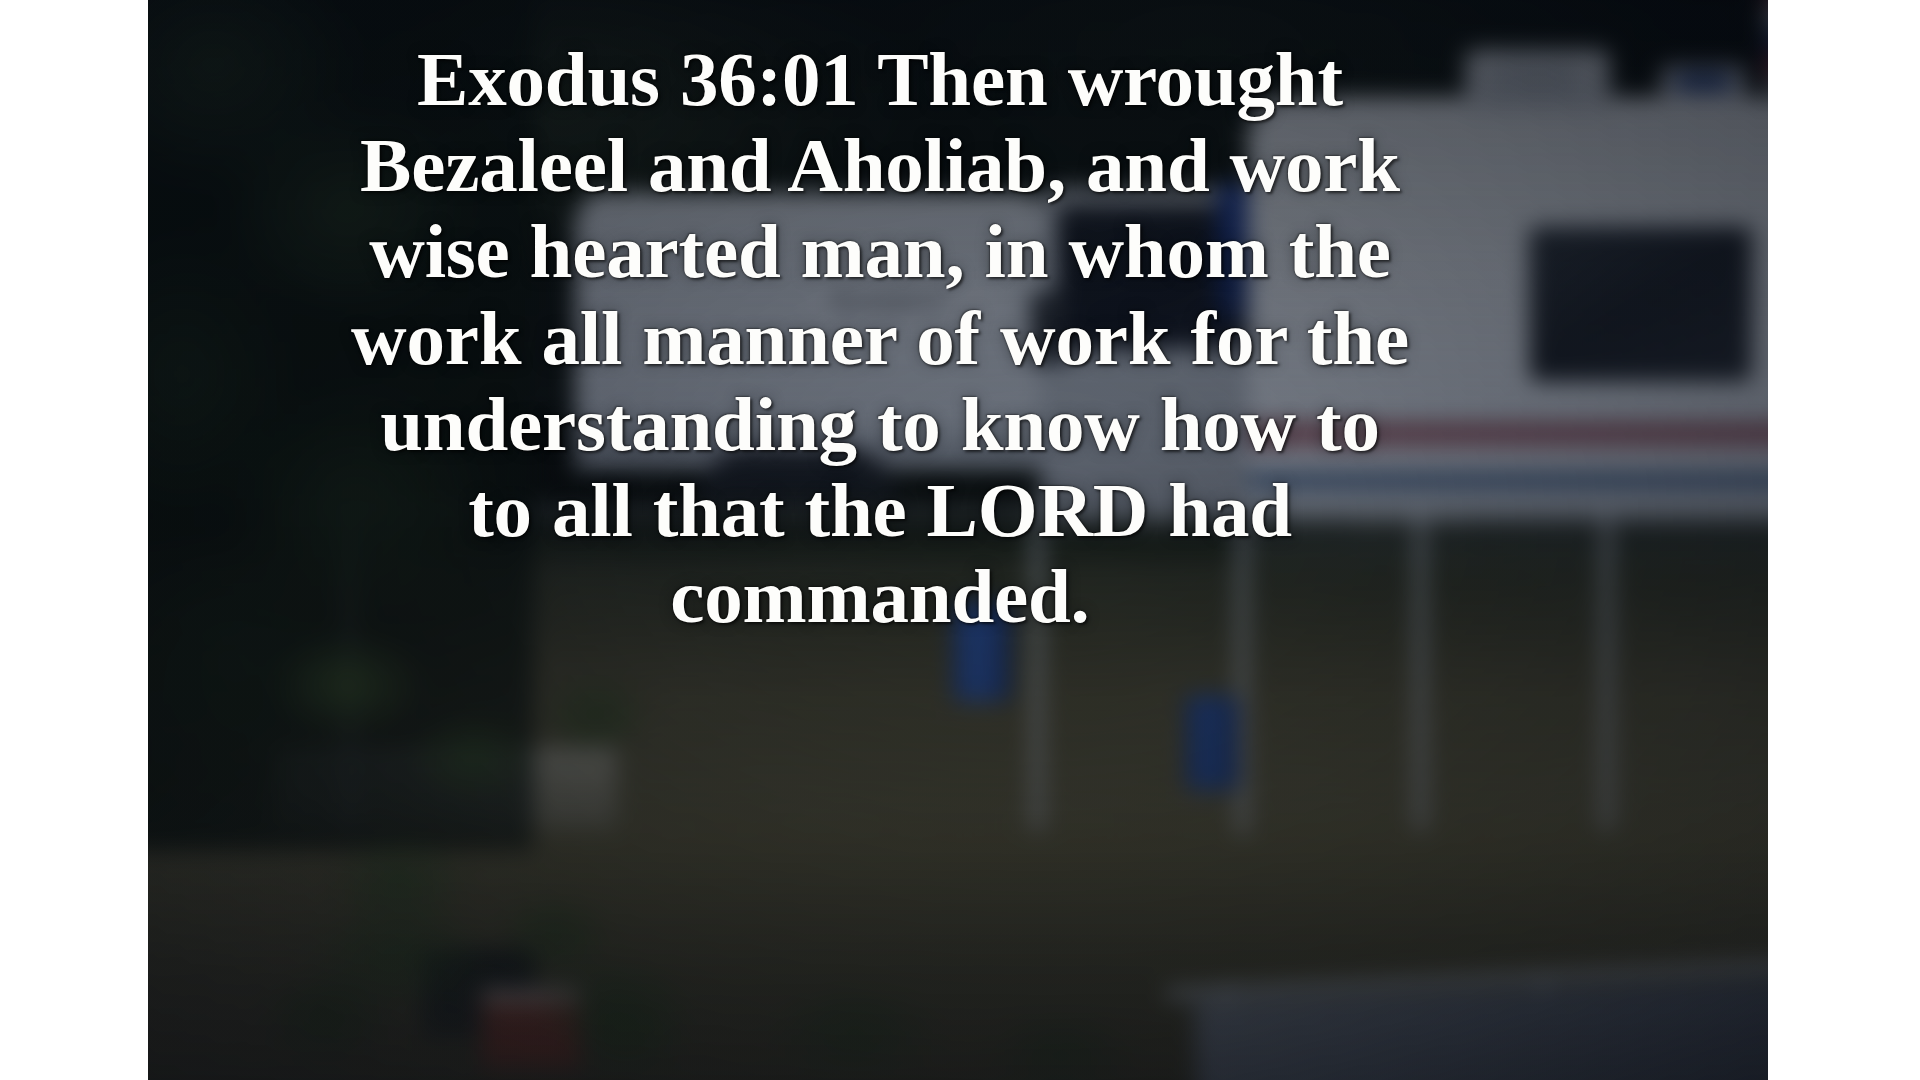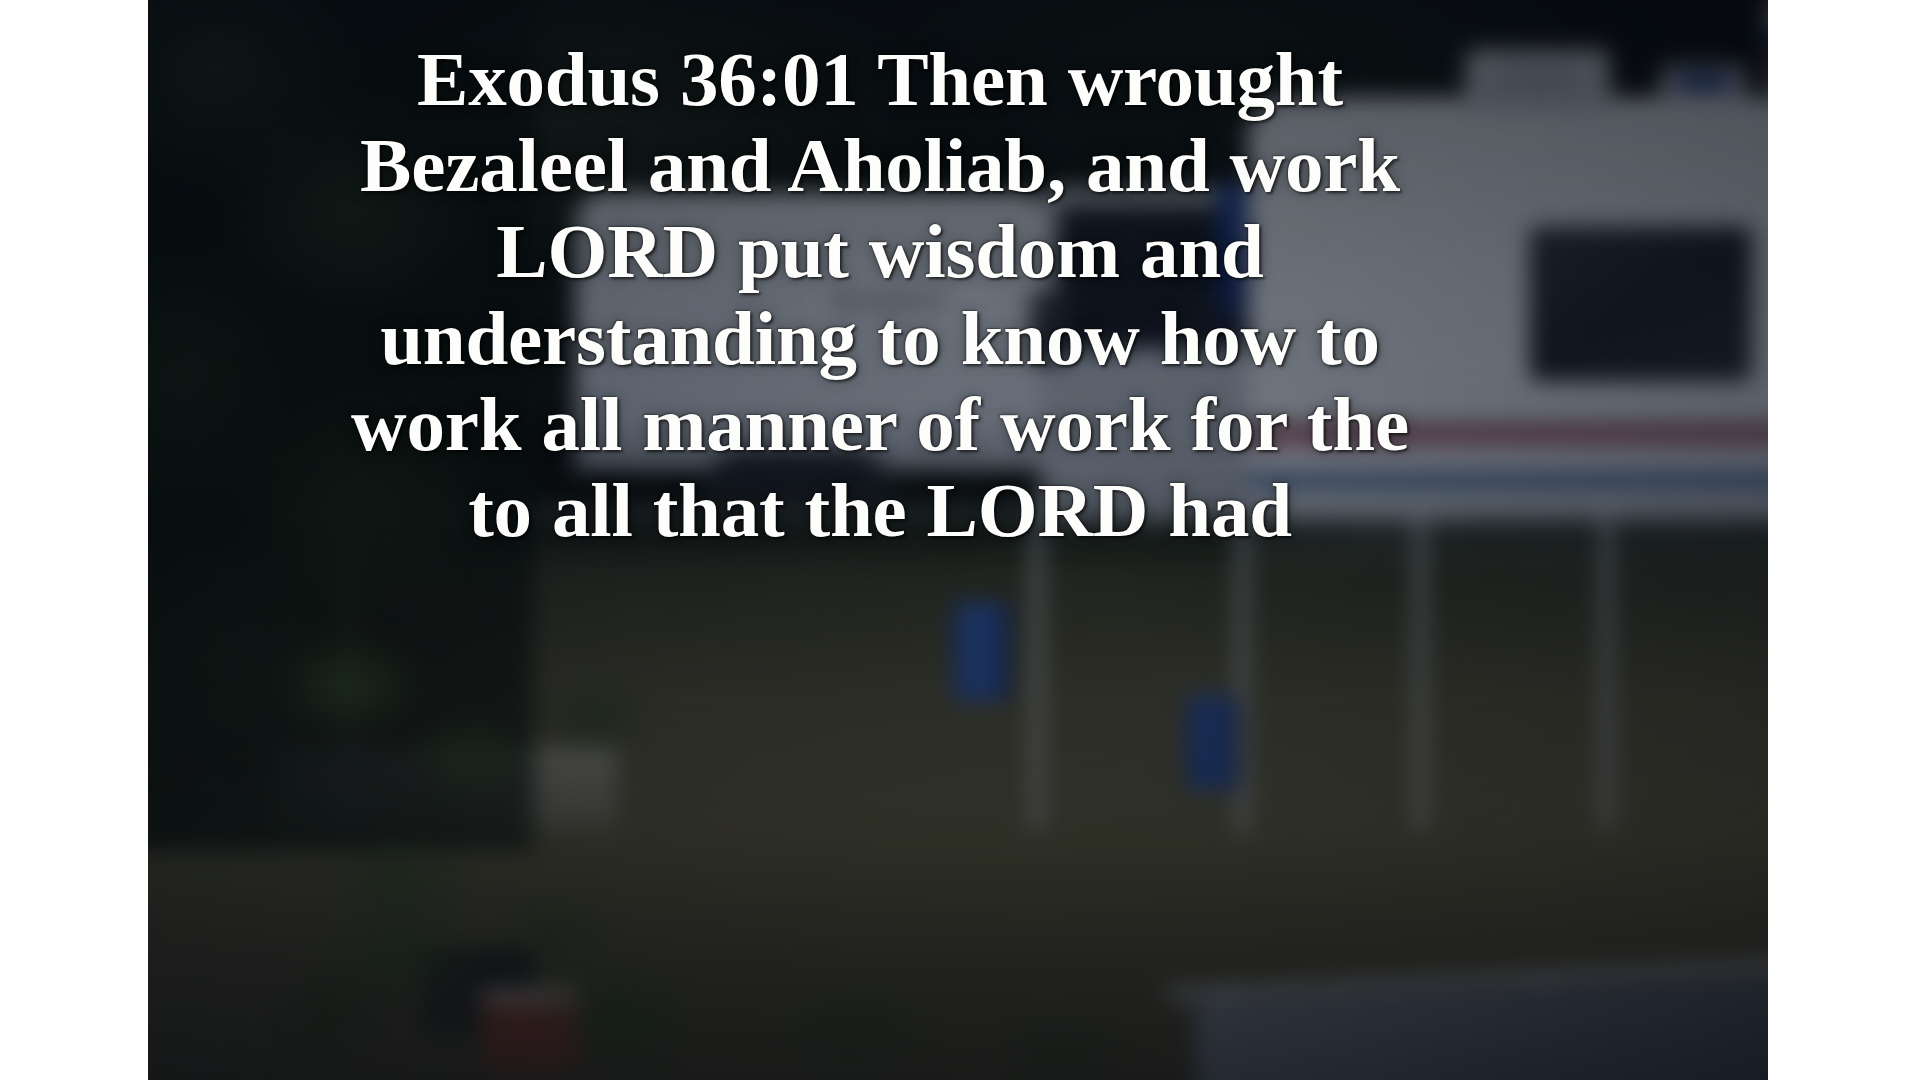--- a/index.html
+++ b/index.html
@@ -424,20 +424,21 @@
     </div>
 
     <div id="photo-grade"></div>
 
   </div>
 
   <div id="verse-block">
     <div id="verse-text">
       <div>Exodus 36:01 Then wrought</div>
       <div>Bezaleel and Aholiab, and work</div>
-      <div>LORD put wisdom and</div>
+      <div>wise hearted man, in whom the</div>
+      <div>work all manner of work for the</div>
       <div>understanding to know how to</div>
-      <div>work all manner of work for the</div>
       <div>to all that the LORD had</div>
+      <div>commanded.</div>
     </div>
   </div>
 
 </div>
 
 </body></html>

